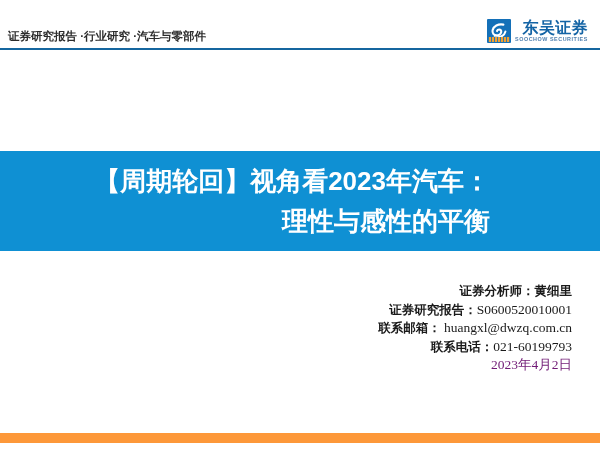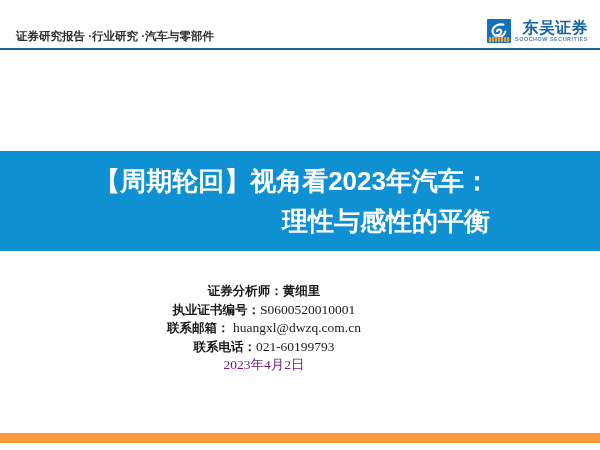--- a/index.html
+++ b/index.html
@@ -33,21 +33,20 @@
   .header-breadcrumb {
     position: absolute;
     left: 8px;
     top: 29px;
     font-size: 11.5px;
     font-weight: bold;
     color: #2b2b2b;
     letter-spacing: 0px;
     white-space: nowrap;
     line-height: 14px;
-    margin-left: 8px;
   }
   .header-rule {
     position: absolute;
     left: 0;
     top: 48px;
     width: 600px;
     height: 2.2px;
     background: #15669f;
   }
 
@@ -140,21 +139,22 @@
   }
   .title-line-1 { top: 15px; }
   .title-line-2 { top: 55px; }
 
   
   .meta {
     position: absolute;
     left: 0;
     top: 282px;
     width: 528px;
-    text-align: center;
+    text-align: right;
+    padding-left: 44px;
   }
   .meta-row {
     font-family: "Liberation Serif", serif;
     font-size: 13.5px;
     color: #1a1a1a;
     line-height: 18.5px;
     white-space: nowrap;
   }
   .meta-label {
     font-family: "Liberation Sans", sans-serif;
@@ -213,21 +213,21 @@
   <div class="title-banner">
     <div class="title-line title-line-1">【周期轮回】视角看2023年汽车：</div>
     <div class="title-line title-line-2">理性与感性的平衡</div>
   </div>
 
   <div class="meta">
     <div class="meta-row">
       <span class="meta-label">证券分析师：</span><span class="meta-value-cn">黄细里</span>
     </div>
     <div class="meta-row">
-      <span class="meta-label">执业证书编号：</span><span class="meta-value">S0600520010001</span>
+      <span class="meta-label">证券研究报告：</span><span class="meta-value">S0600520010001</span>
     </div>
     <div class="meta-row">
       <span class="meta-label">联系邮箱：</span>&nbsp;<span class="meta-value">huangxl@dwzq.com.cn</span>
     </div>
     <div class="meta-row">
       <span class="meta-label">联系电话：</span><span class="meta-value">021-60199793</span>
     </div>
     <div class="meta-row-date">2023年4月2日</div>
   </div>
 

